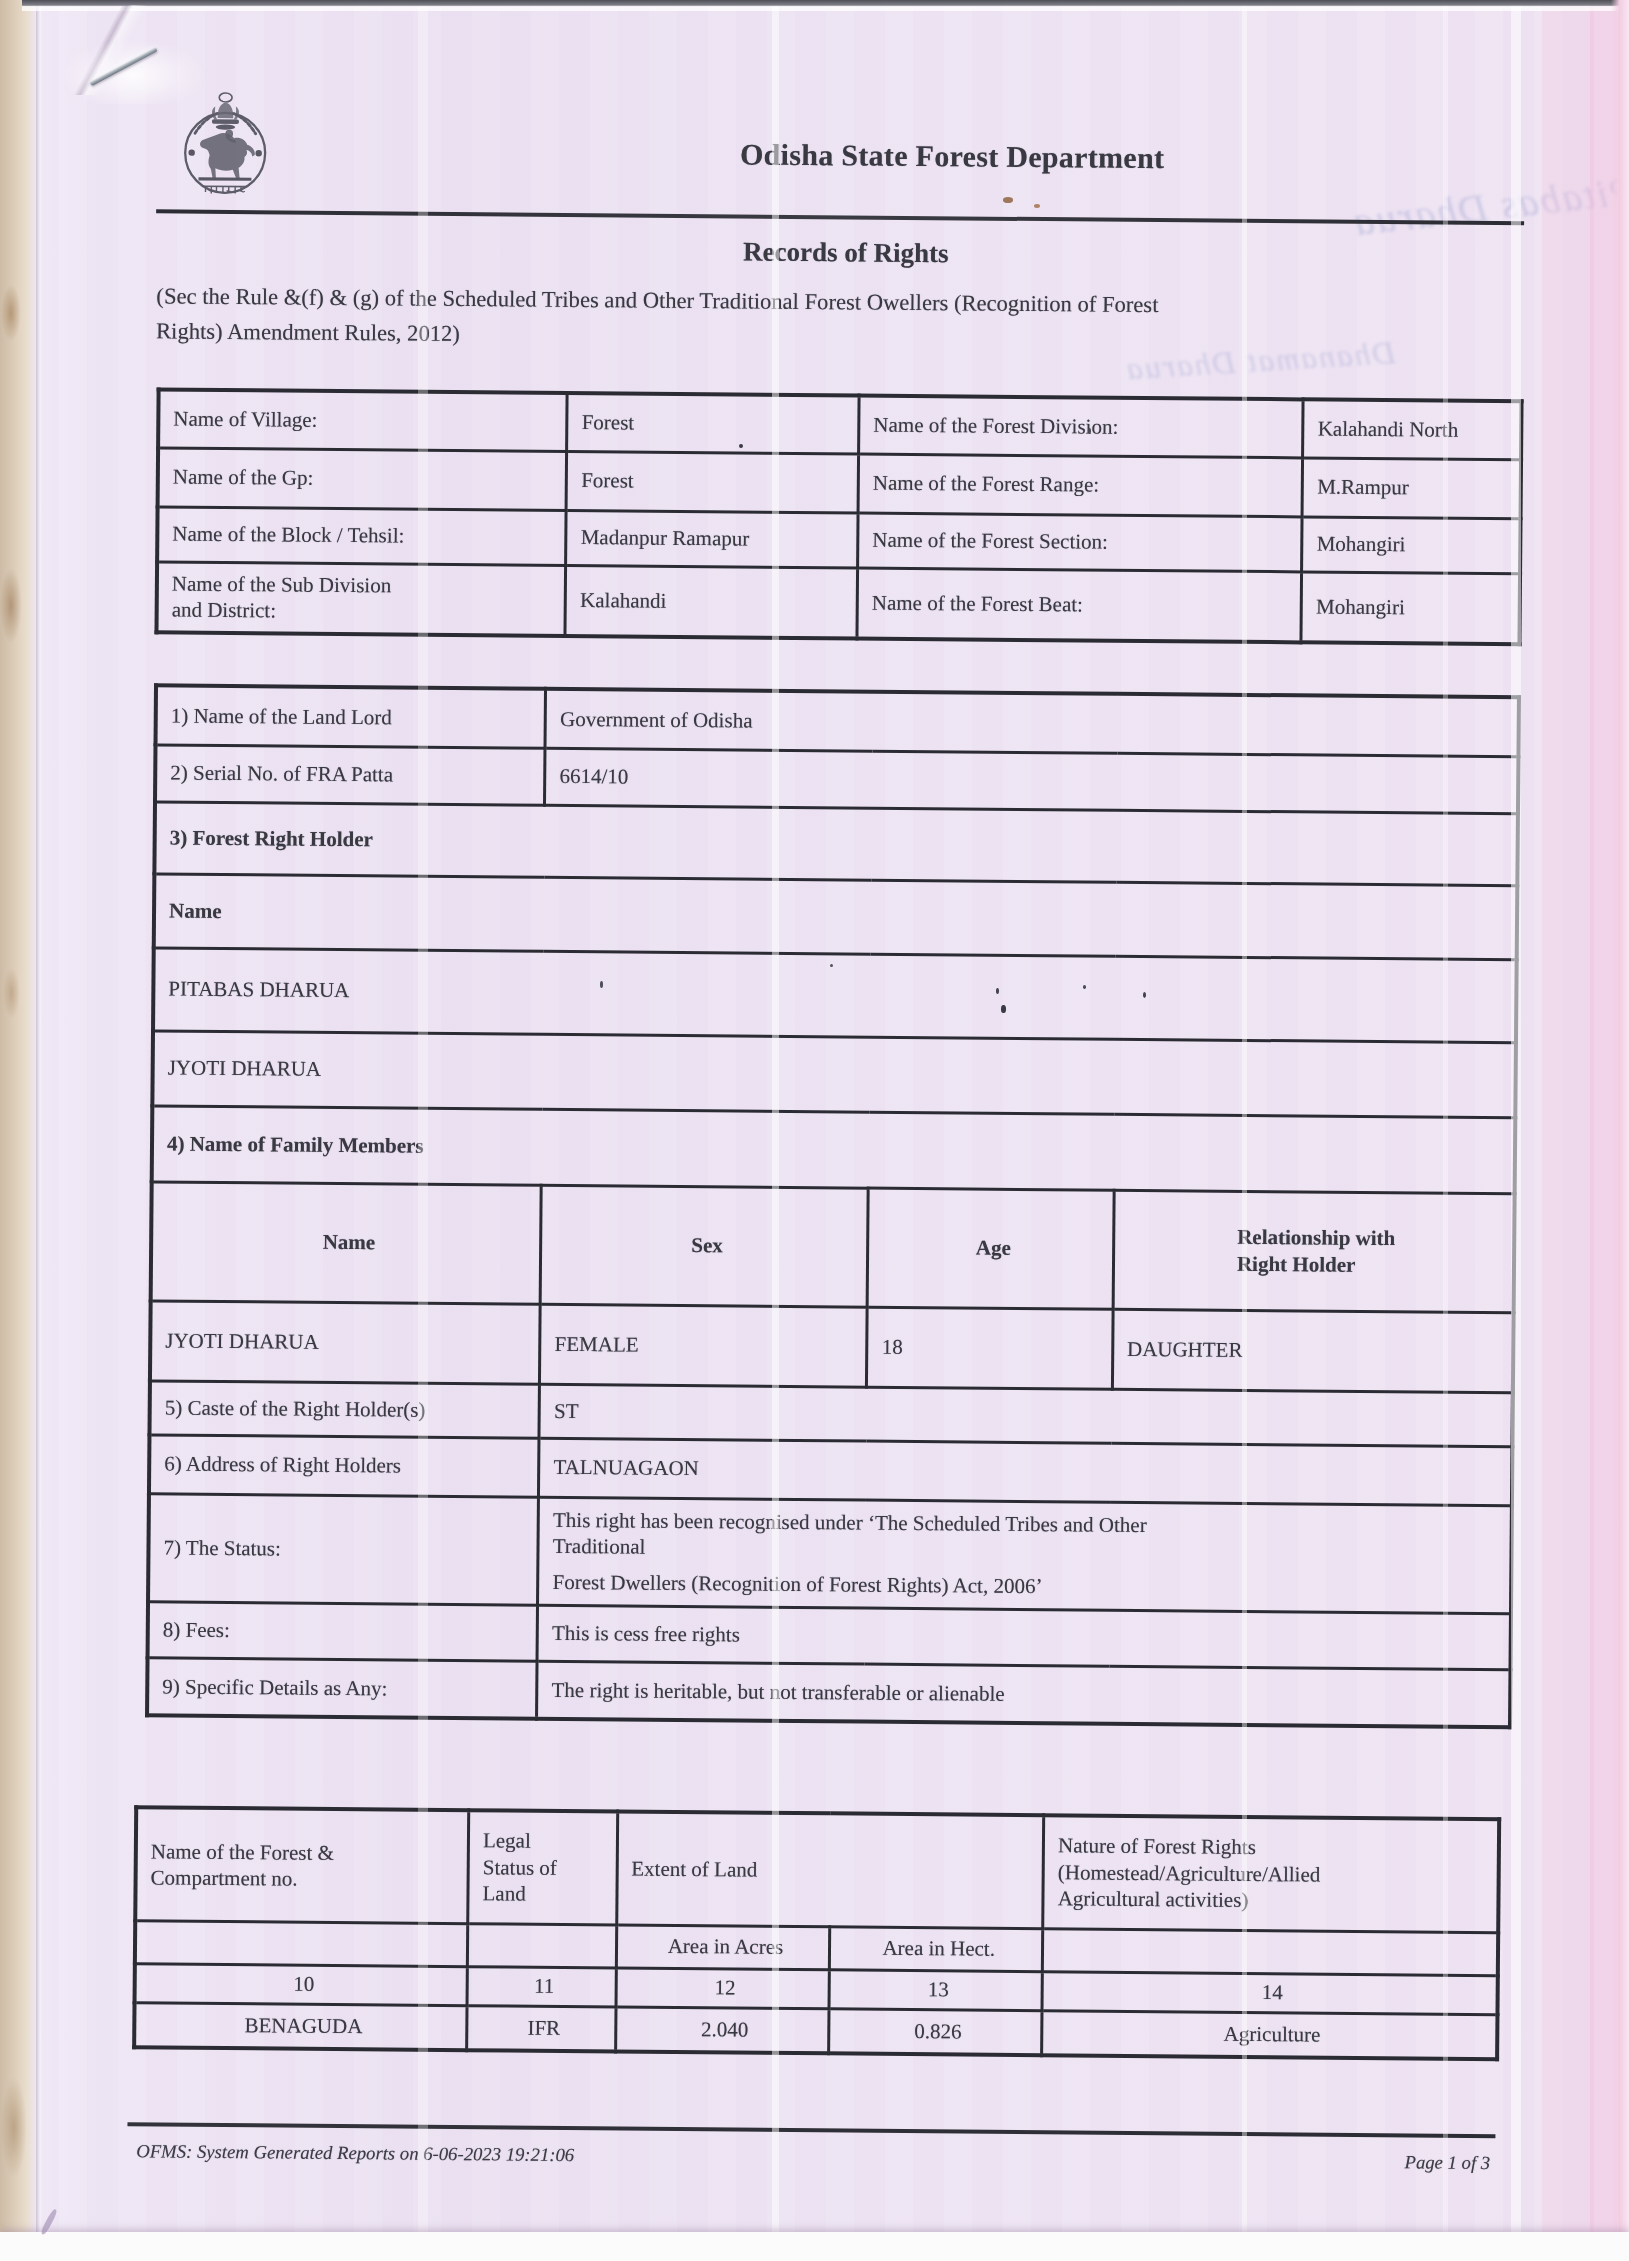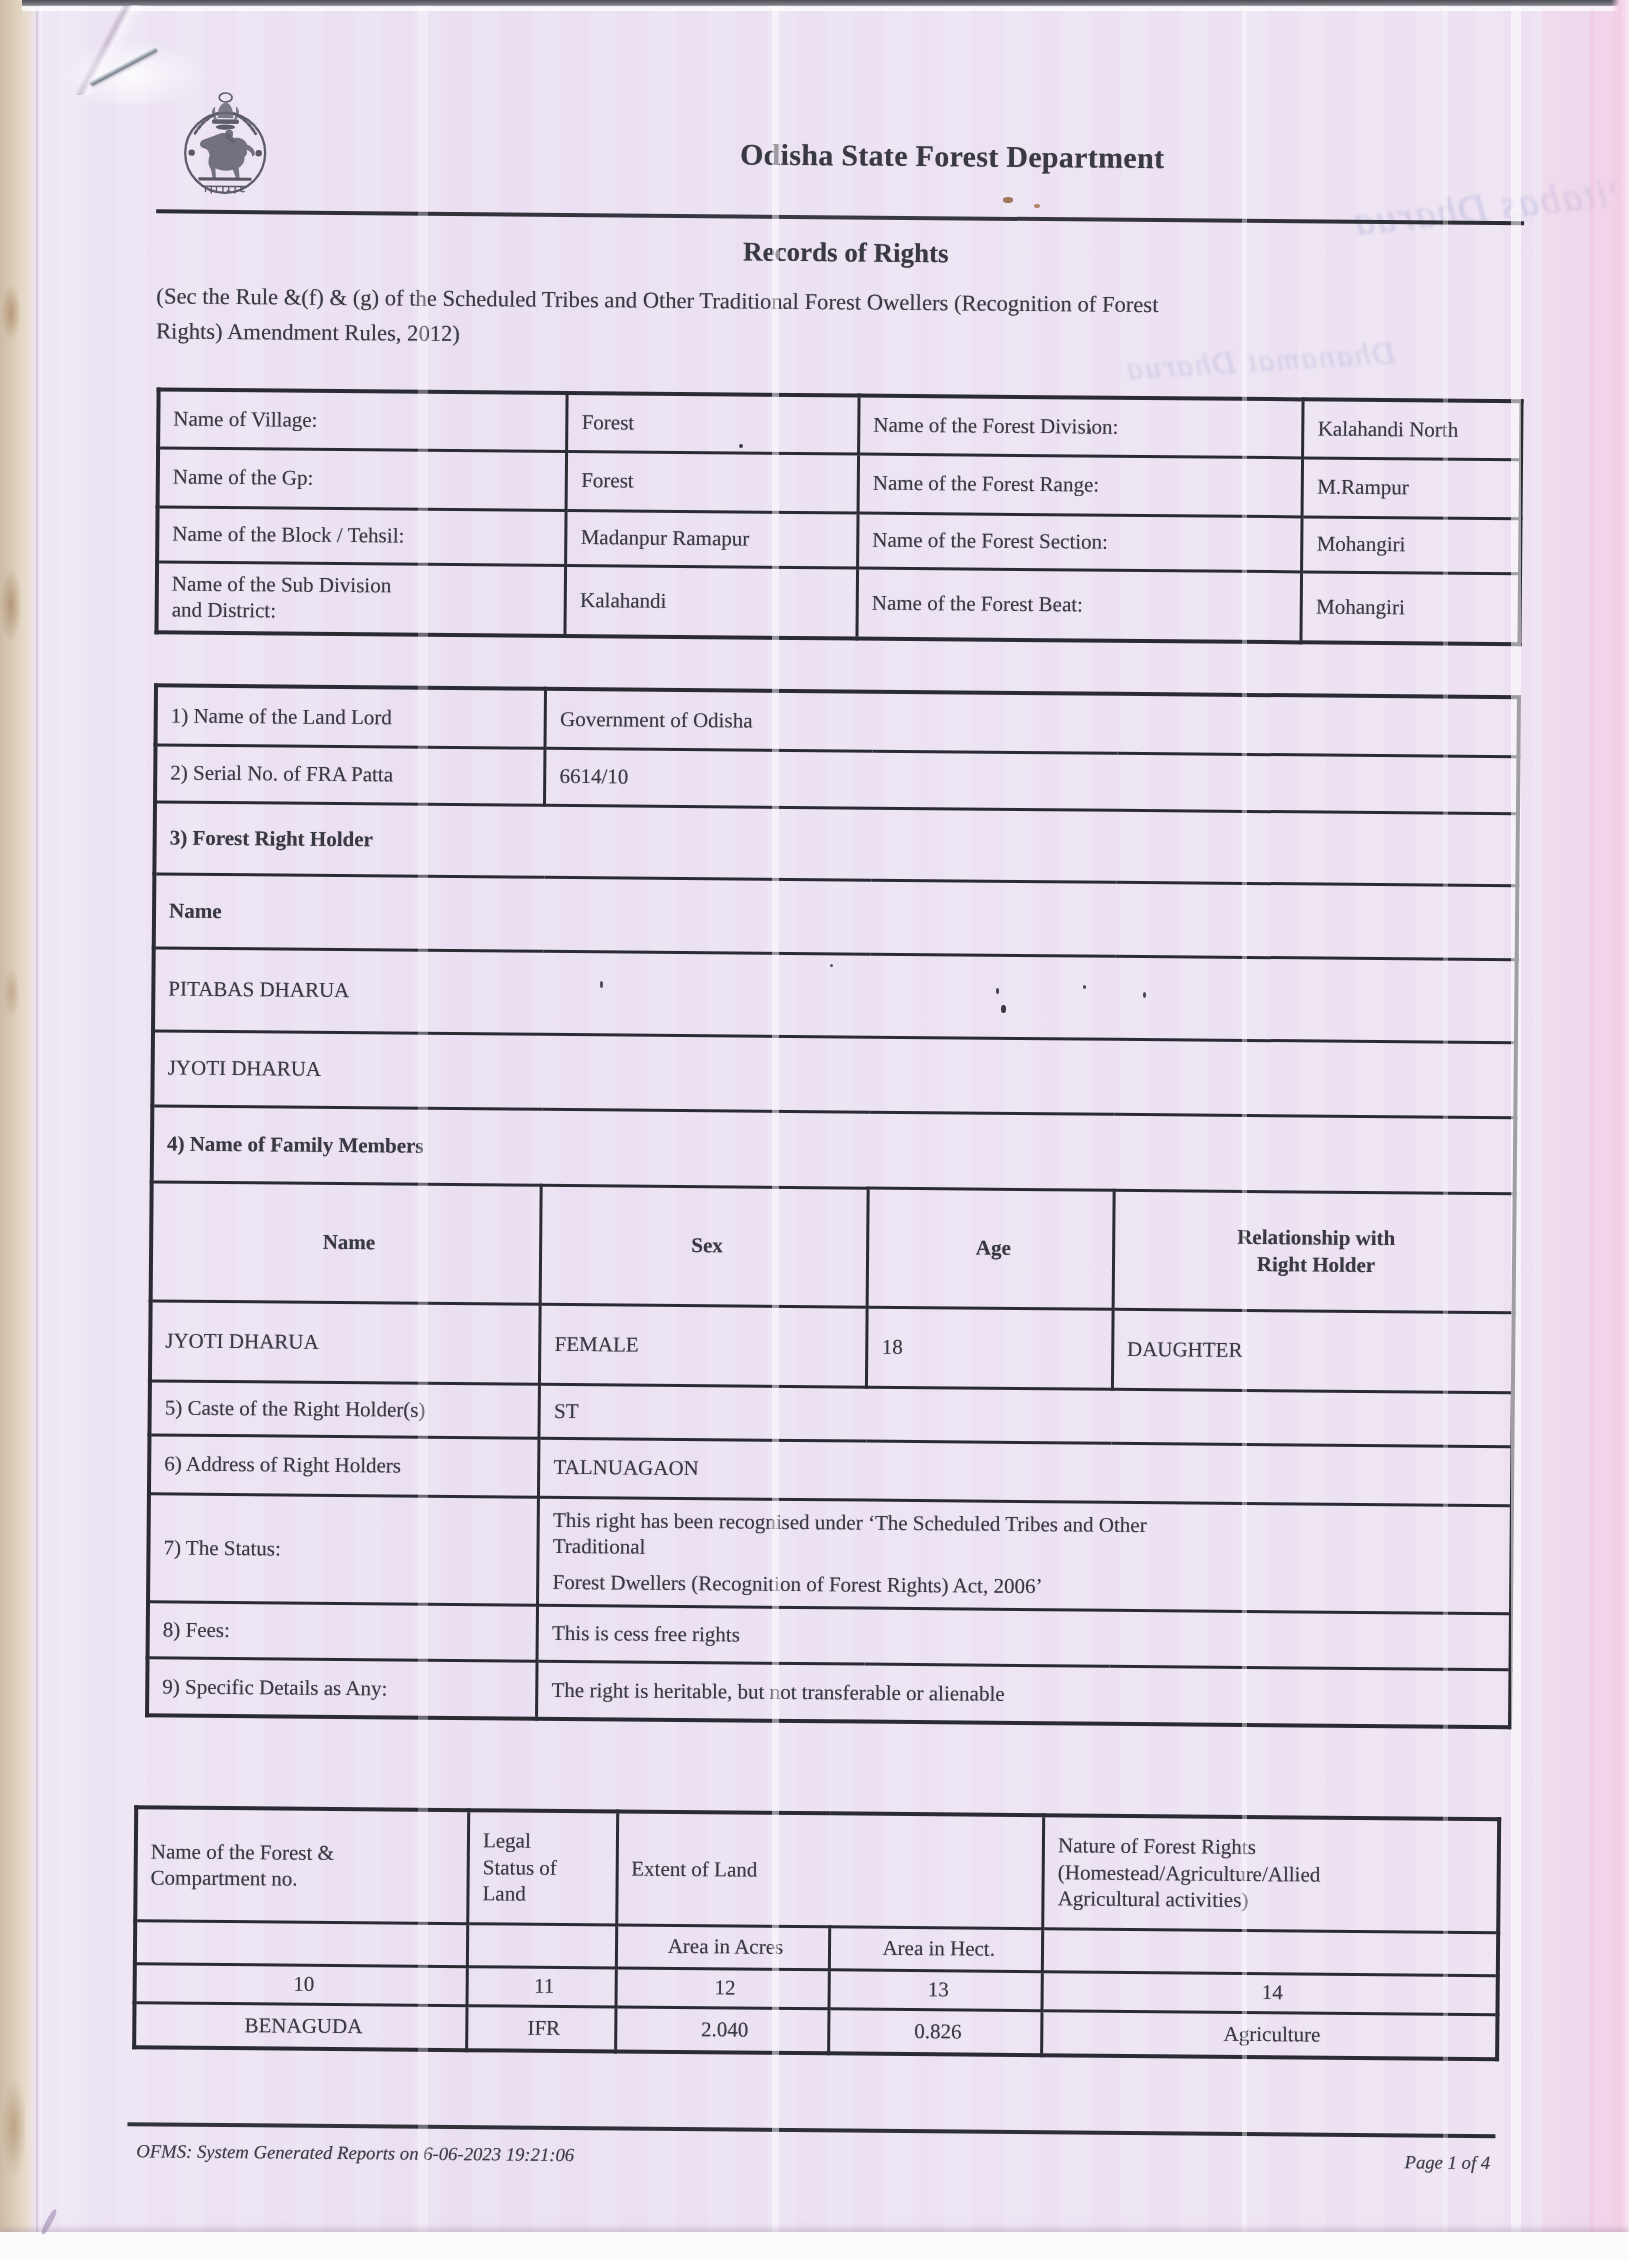--- a/index.html
+++ b/index.html
@@ -58,21 +58,21 @@
   .rule-note div{white-space:nowrap;}
   
   table.t{position:absolute;border-collapse:collapse;table-layout:fixed;border:4.5px solid #2b2b33;}
   table.t td{border:3.2px solid #2b2b33;font-size:21px;line-height:1.25;vertical-align:middle;
     padding:2.6px 7.7px 2.6px 13px;color:#393941;text-shadow:0 0 1px rgba(52,52,66,.45);}
   td.b, .b{font-weight:bold;}
   td.c{text-align:center;padding:2.6px 5.2px;}
   .t1{left:160px;top:386px;width:1367px;}
   .t2{left:160px;top:682px;width:1367px;}
   .t3{left:150px;top:1804px;width:1367px;}
-  .relwrap{display:inline-block;text-align:center;}
+  .relwrap{display:inline-block;text-align:left;}
   .statusline{white-space:nowrap;}
   .statusline.gap{margin-top:9px;}
   
   .frule{position:absolute;left:146px;top:2121px;width:1368px;height:3.9px;
     background:linear-gradient(90deg,#33333b,#2c2c34);}
   .frow{position:absolute;left:155px;top:2139px;width:1354px;display:flex;
     justify-content:space-between;align-items:flex-start;font-style:italic;font-size:18.7px;color:#3c3c45;}
   
   .bleed{position:absolute;font-style:italic;color:#8d96c8;filter:blur(1.6px);
     font-size:40px;letter-spacing:1.9px;white-space:nowrap;}
@@ -284,21 +284,21 @@
         <td class="c">2.040</td>
         <td class="c">0.826</td>
         <td class="c">Agriculture</td>
       </tr>
     </tbody>
       </table>
 
     <div class="frule"></div>
     <div class="frow">
       <span class="txt">OFMS: System Generated Reports on 6-06-2023 19:21:06</span>
-      <span class="txt">Page 1 of 4</span>
+      <span class="txt">Page 1 of 3</span>
     </div>
   </div>
 
   <div class="streak w3"></div>
   <div class="streak w1"></div>
   <div class="streak w2"></div>
   <div class="streak w5"></div>
   <div class="streak w4"></div>
   <div class="streak p1"></div>
   <div class="streak p2"></div>

